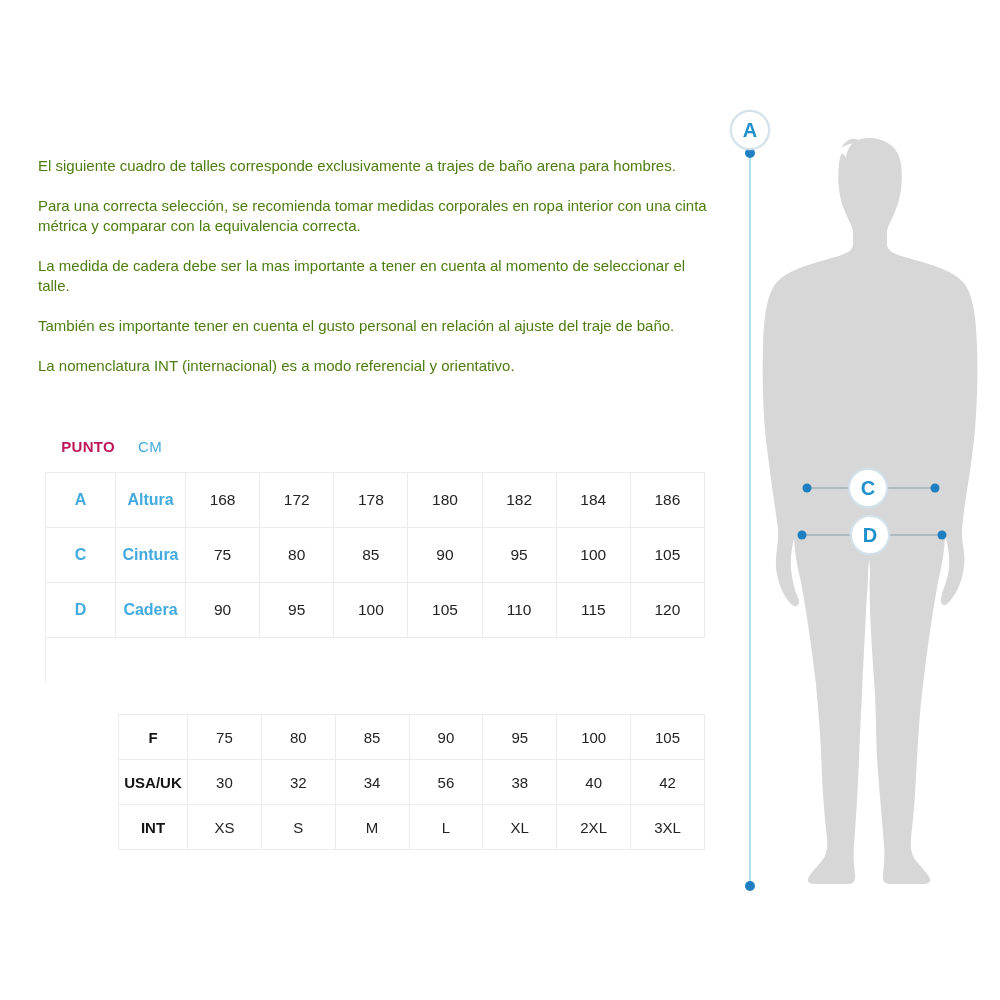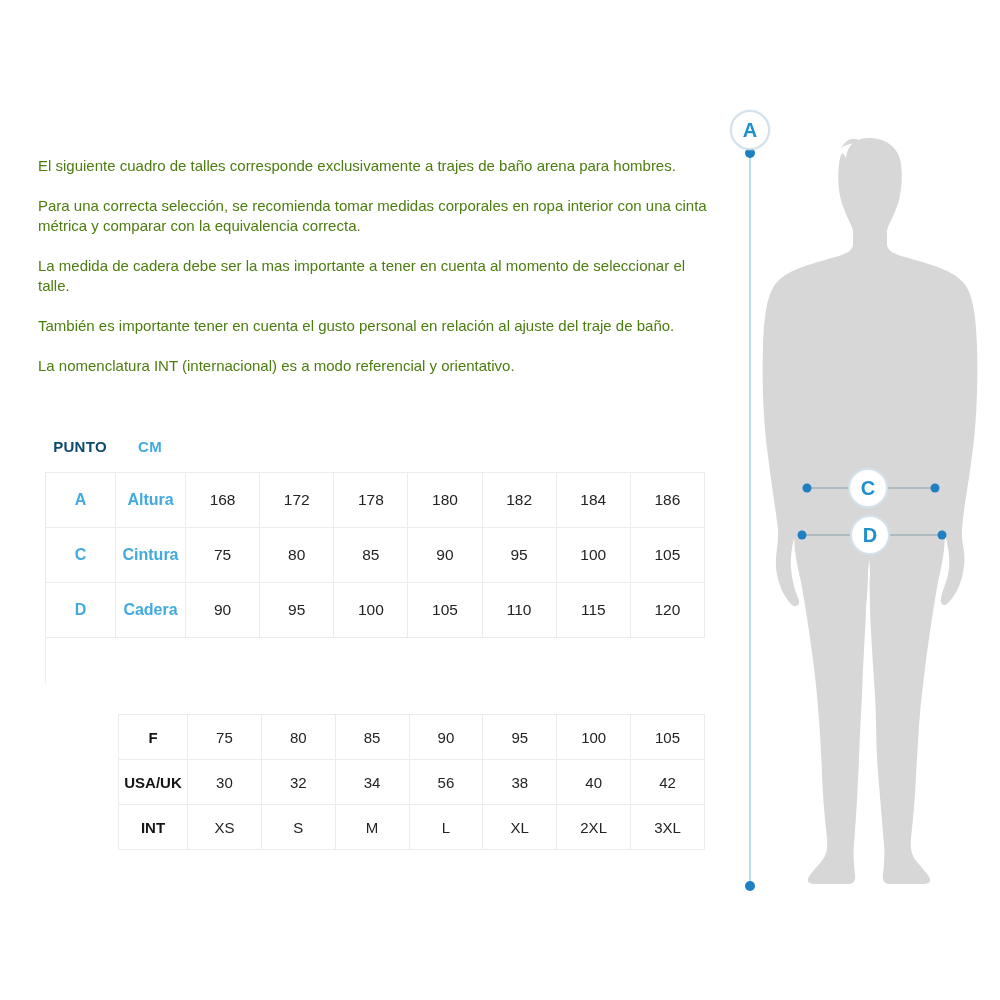--- a/index.html
+++ b/index.html
@@ -4,24 +4,24 @@
 <style>
   html,body{margin:0;padding:0;background:#fff;}
   .page{
     position:relative;width:1000px;height:1000px;background:#ffffff;overflow:hidden;
     font-family:"Liberation Sans", sans-serif;color:#1e1e1e;
   }
   
   .intro{position:absolute;left:38px;top:156px;width:678px;font-size:15px;line-height:20px;color:#4d7c0f;}
   .intro p{margin:0 0 20px 0;}
   
-  .hdr-punto{position:absolute;left:45px;top:438px;width:70px;text-align:center;
-    font-size:15px;font-weight:bold;color:#0c4a6e;letter-spacing:.3px;}
+  .hdr-punto{position:absolute;left:45px;top:438px;width:70px;text-align:right;
+    font-size:15px;font-weight:bold;color:#be185d;letter-spacing:.3px;}
   .hdr-cm{position:absolute;left:115px;top:438px;width:70px;text-align:center;
-    font-size:15px;font-weight:bold;color:#42aade;letter-spacing:.3px;}
+    font-size:15px;font-weight:normal;color:#42aade;letter-spacing:.3px;}
   .hdr-title{position:absolute;left:210px;top:436px;font-size:17px;font-weight:bold;color:#0e0e0e;letter-spacing:.2px;margin-top:47px;}
   
   table{border-collapse:collapse;table-layout:fixed;}
   .t1{position:absolute;left:45px;top:472px;width:660px;}
   .t1 td{border:1px solid #ececec;height:52px;text-align:center;vertical-align:middle;background:#fff;}
   .t1 .pt{font-weight:bold;color:#42aade;font-size:16px;}
   .t1 .nm{font-weight:bold;color:#42aade;font-size:16px;margin-left:19px;}
   .t1 .val{color:#232323;font-size:15.5px;}
   .t1-ext{position:absolute;left:45px;top:633px;width:660px;height:50px;border-left:1px solid #efefef;}
   .t2{position:absolute;left:118px;top:714px;width:587px;}

